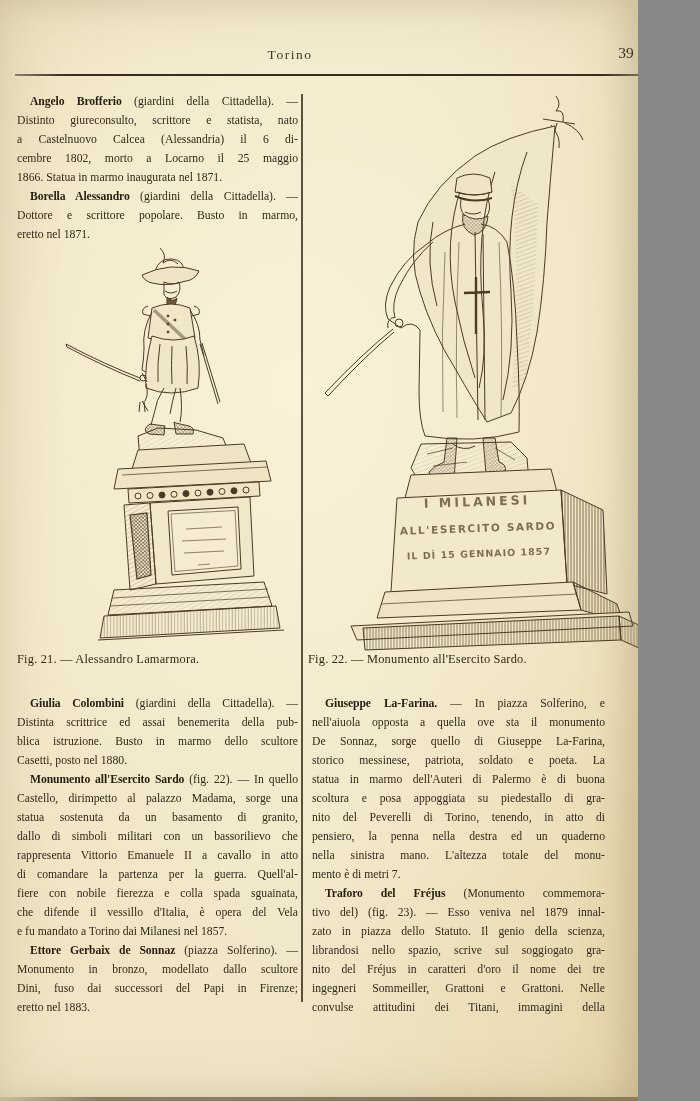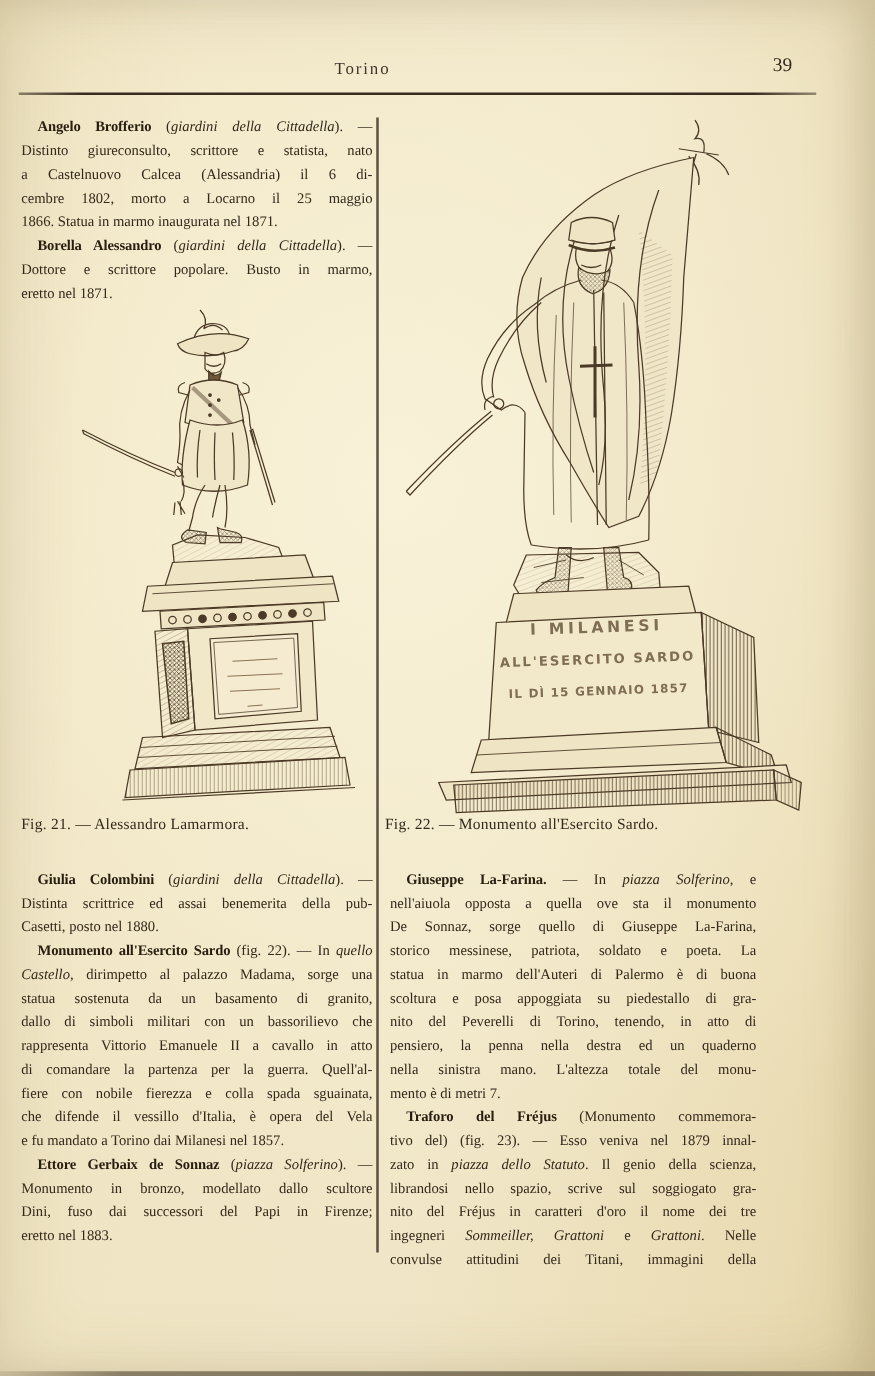--- a/index.html
+++ b/index.html
@@ -1,17 +1,17 @@
 <!DOCTYPE html>
 <html><head>
 <meta charset="utf-8">
 <style>
   html,body { margin:0; padding:0; background:#888; }
   #page {
-    position:relative; width:700px; height:1101px; overflow:hidden;
+    position:relative; width:638px; height:1101px; overflow:hidden;
     background:
       radial-gradient(130% 95% at 45% 35%, rgba(250,243,218,.9) 0%, rgba(238,227,193,.0) 60%),
       linear-gradient(100deg, #e9dcb6 0%, #efe4c2 18%, #f0e6c7 55%, #eadcb4 88%, #e4d4a8 100%);
     font-family:"Liberation Serif", serif;
     color:#33291b;
   }
   .abs { position:absolute; }
   
   .hdr-title { top:47px; left:230px; width:120px; text-align:center;
     font-size:13.5px; letter-spacing:1.5px; color:#41362len4; color:#41362a; }
@@ -20,21 +20,21 @@
     background:linear-gradient(to right, rgba(56,45,31,.55), #372c1e 8%, #372c1e 92%, rgba(56,45,31,.5)); }
   
   .col { font-size:11.7px; line-height:19px; }
   .col-left-top   { top:92px;  left:17px;  width:281px; }
   .col-left-bot   { top:694px; left:17px;  width:281px; }
   .col-right      { top:694px; left:312px; width:293px; }
   .tl { height:19px; text-align:justify; text-align-last:justify; white-space:nowrap; }
   .tl-last { text-align-last:left; }
   .tl-ind { text-indent:13px; }
   .bf { font-weight:700; color:#271e10; letter-spacing:-0.1px; }
-  .it { font-style:italic; }
+  .it { }
   
   .divider { top:94px; left:301px; width:1.6px; height:908px; background:rgba(54,43,29,.8); }
   
   .fig21-box { top:238px; left:52px;  width:245px; height:408px; }
   .fig22-box { top:92px;  left:315px; width:345px; height:560px; }
   .caption { font-size:12.4px; letter-spacing:.2px; color:#33291b; }
   .cap21 { top:652px; left:17px;  width:281px; }
   .cap22 { top:652px; left:308px; width:300px; }
   svg { display:block; }
   .eng { stroke:#4b3a26; fill:none; stroke-width:1; }
@@ -152,20 +152,21 @@
         <path d="M52,378 L224,368 L228,390 L48,400 z" fill="url(#p21v)" fill-opacity=".5"></path>
         <path d="M46,402 L232,392"></path>
       </g>
     </svg>
   </div>
   <div class="abs caption cap21">Fig. 21. — Alessandro Lamarmora.</div>
 
   <div class="abs col col-left-bot">
       <div class="tl tl-ind"><span class="bf">Giulia Colombini </span><span>(</span><span class="it">giardini della Cittadella</span><span>). —</span></div>
       <div class="tl"><span>Distinta scrittrice ed assai benemerita della pub-</span></div>
+      <div class="tl"><span>blica istruzione. Busto in marmo dello scultore</span></div>
       <div class="tl tl-last"><span>Casetti, posto nel 1880.</span></div>
       <div class="tl tl-ind"><span class="bf">Monumento all'Esercito Sardo </span><span>(fig. 22). — In </span><span class="it">quello</span></div>
       <div class="tl"><span class="it">Castello</span><span>, dirimpetto al palazzo Madama, sorge una</span></div>
       <div class="tl"><span>statua sostenuta da un basamento di granito,</span></div>
       <div class="tl"><span>dallo di simboli militari con un bassorilievo che</span></div>
       <div class="tl"><span>rappresenta Vittorio Emanuele II a cavallo in atto</span></div>
       <div class="tl"><span>di comandare la partenza per la guerra. Quell'al-</span></div>
       <div class="tl"><span>fiere con nobile fierezza e colla spada sguainata,</span></div>
       <div class="tl"><span>che difende il vessillo d'Italia, è opera del Vela</span></div>
       <div class="tl tl-last"><span>e fu mandato a Torino dai Milanesi nel 1857.</span></div>

